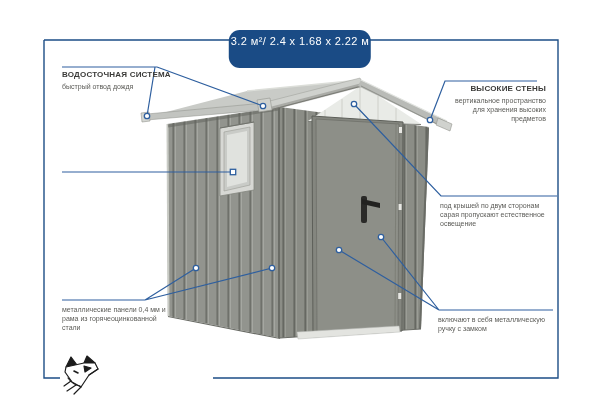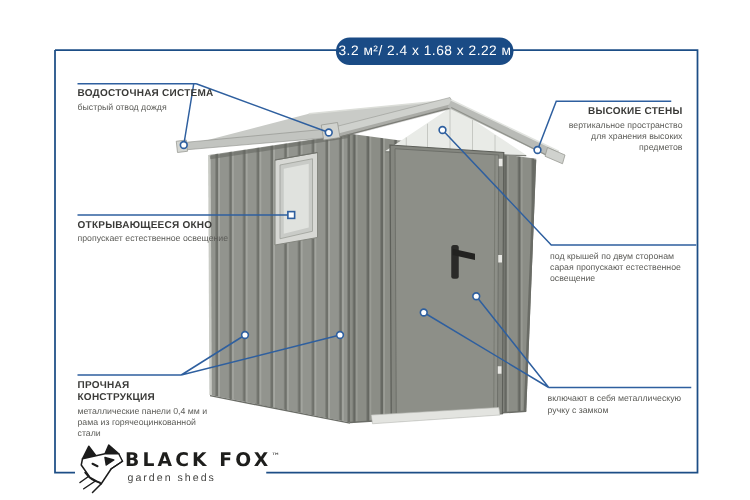--- a/index.html
+++ b/index.html
@@ -3,22 +3,22 @@
 <meta charset="utf-8">
 <style>
   html,body{margin:0;padding:0;background:#fff;}
   .stage{position:relative;width:600px;height:400px;background:#ffffff;overflow:hidden;
          font-family:"Liberation Sans",sans-serif;}
   .art{position:absolute;left:0;top:0;width:600px;height:400px;}
   .page-title{position:absolute;left:0;right:0;top:5px;text-align:center;
       font-family:"DejaVu Sans","Liberation Sans",sans-serif;
       font-size:26px;font-weight:600;letter-spacing:3px;color:#2b2522;}
   .badge{position:absolute;left:50%;top:30px;transform:translateX(-50%);
-      background:#1a4b85;color:#fff;border-radius:11px;height:22px;line-height:22px;
-      padding:0 2px;font-size:11px;letter-spacing:.4px;white-space:nowrap;margin-left:40px;}
+      background:#1a4b85;color:#fff;border-radius:11px;height:38px;line-height:22px;
+      padding:0 2px;font-size:11px;letter-spacing:.4px;white-space:nowrap;}
   .callout{position:absolute;color:#3b3b39;}
   .callout .c-title{display:block;font-size:8px;font-weight:700;letter-spacing:.2px;
       text-transform:uppercase;line-height:1.25;color:#3a3a38;}
   .callout .c-desc{display:block;font-size:7px;line-height:1.3;color:#5b5b57;margin-top:2px;}
   .cL1{left:62px;top:70px;width:120px;}
   .cL2{left:62px;top:175px;width:140px;}
   .cL3{left:62px;top:303px;width:104px;}
   .cR1{left:444px;top:84px;width:102px;text-align:right;}
   .cR2{left:440px;top:199px;width:120px;}
   .cR3{left:438px;top:313px;width:122px;}
@@ -138,26 +138,21 @@
       <circle cx="381" cy="237" r="2.7"></circle>
     </g>
   </svg>
 
   <div class="badge">3.2 м²/ 2.4 x 1.68 x 2.22 м</div>
 
   <div class="callout cL1">
     <span class="c-title">ВОДОСТОЧНАЯ СИСТЕМА</span>
     <span class="c-desc">быстрый отвод дождя</span>
   </div>
-  <div class="callout cL2">
-    <span class="c-title">ОТКРЫВАЮЩЕЕСЯ ОКНО</span>
-    <span class="c-desc">пропускает естественное освещение</span>
-  </div>
   <div class="callout cL3">
-    <span class="c-title">ПРОЧНАЯ КОНСТРУКЦИЯ</span>
     <span class="c-desc">металлические панели 0,4 мм и рама из горячеоцинкованной стали</span>
   </div>
   <div class="callout cR1">
     <span class="c-title">ВЫСОКИЕ СТЕНЫ</span>
     <span class="c-desc">вертикальное пространство для хранения высоких предметов</span>
   </div>
   <div class="callout cR2">
     <span class="c-desc">под крышей по двум сторонам сарая пропускают естественное освещение</span>
   </div>
   <div class="callout cR3">
@@ -171,18 +166,14 @@
       <path d="M4,13 L22,9 L33,9 L36,15 L27,21 L19,33 L10,28 L3,18 Z" fill="#ffffff"></path>
       <path d="M22,12 l7,2 -6,4 z" fill="#1c1c1c"></path>
       <path d="M12,17 l4,2" stroke-width="1.6"></path>
       <path d="M36,15 L27,21"></path>
       <path d="M6,24 q5,7 12,8"></path>
       <path d="M2,32 l7,-5"></path>
       <path d="M5,37 l9,-6"></path>
       <path d="M12,40 l7,-7"></path>
     </g>
   </svg>
-  <div class="brand">
-    <div class="brand-name"><span>BLACK FOX</span><span class="brand-tm">™</span></div>
-    <div class="brand-tagline">garden sheds</div>
-  </div>
 
 </div>
 
 </body></html>

